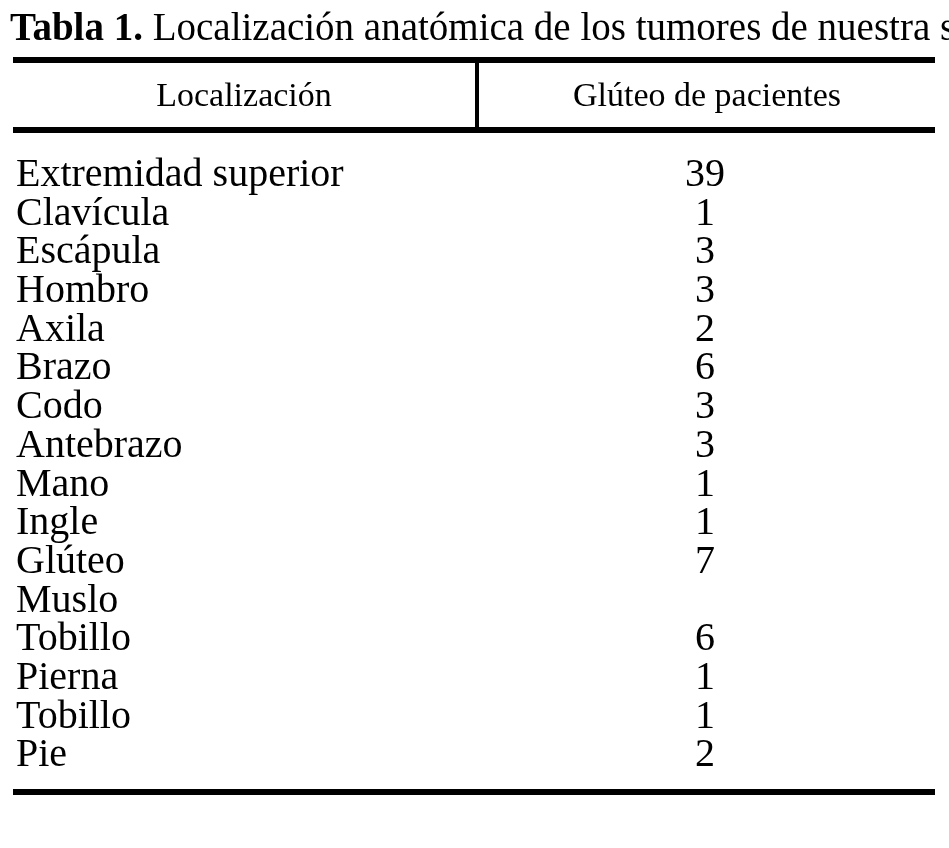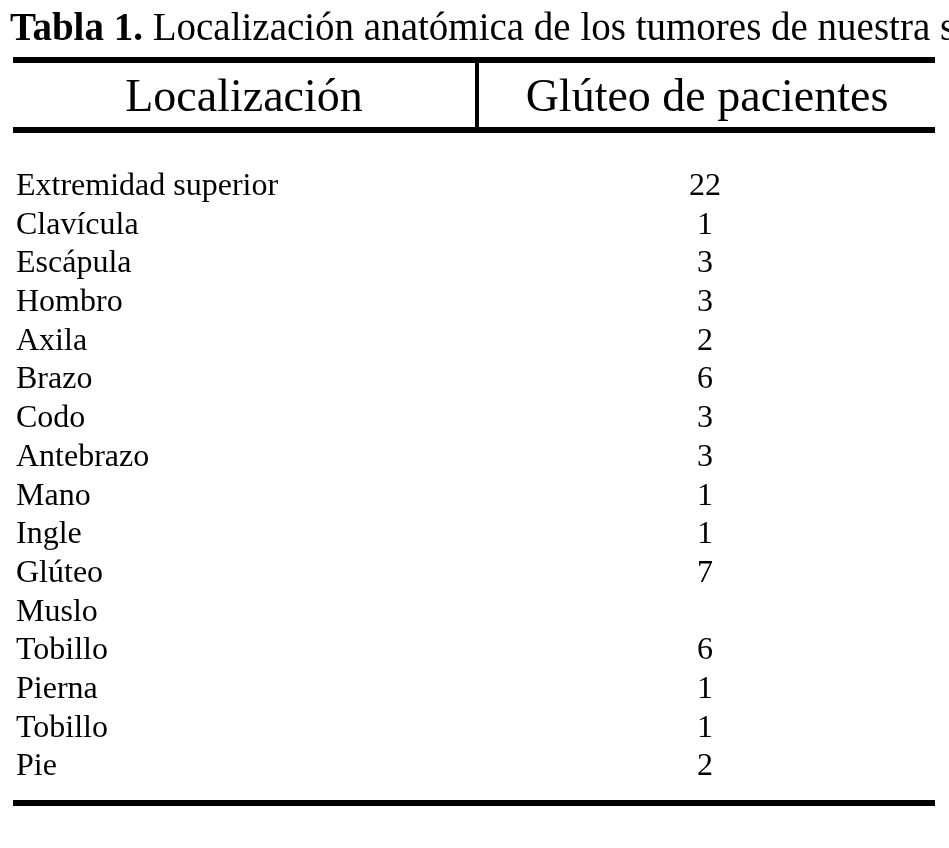--- a/index.html
+++ b/index.html
@@ -28,33 +28,33 @@
     top: 57px;
     left: 13px;
     width: 922px;
     border-top: 6px solid #000;
     border-bottom: 6px solid #000;
   }
   .thead {
     display: flex;
     height: 70px;
     border-bottom: 6px solid #000;
-    font-size: 46px;
+    font-size: 34px;
   }
   .th {
     display: flex;
     align-items: center;
     justify-content: center;
     height: 100%;
   }
   .th-loc { width: 462px; }
   .th-num { width: 460px; border-left: 4px solid #000; }
   .tbody {
-    padding: 32px 0 16px 0;
-    font-size: 32px;
+    padding: 21px 0 16px 0;
+    font-size: 40px;
   }
   .trow {
     display: flex;
     height: 38.7px;
     line-height: 38.7px;
     white-space: nowrap;
   }
   .cell-loc { width: 462px; padding-left: 3px; text-align: left; }
   .cell-num { width: 460px; text-align: center; }
 </style>
@@ -66,21 +66,21 @@
 </div>
 
 <div class="data-table">
   <div class="thead">
     <div class="th th-loc">Localización</div>
     <div class="th th-num">Glúteo de pacientes</div>
   </div>
   <div class="tbody">
       <div class="trow">
     <div class="cell-loc">Extremidad superior</div>
-    <div class="cell-num">22</div>
+    <div class="cell-num">39</div>
   </div>
       <div class="trow">
     <div class="cell-loc">Clavícula</div>
     <div class="cell-num">1</div>
   </div>
       <div class="trow">
     <div class="cell-loc">Escápula</div>
     <div class="cell-num">3</div>
   </div>
       <div class="trow">

